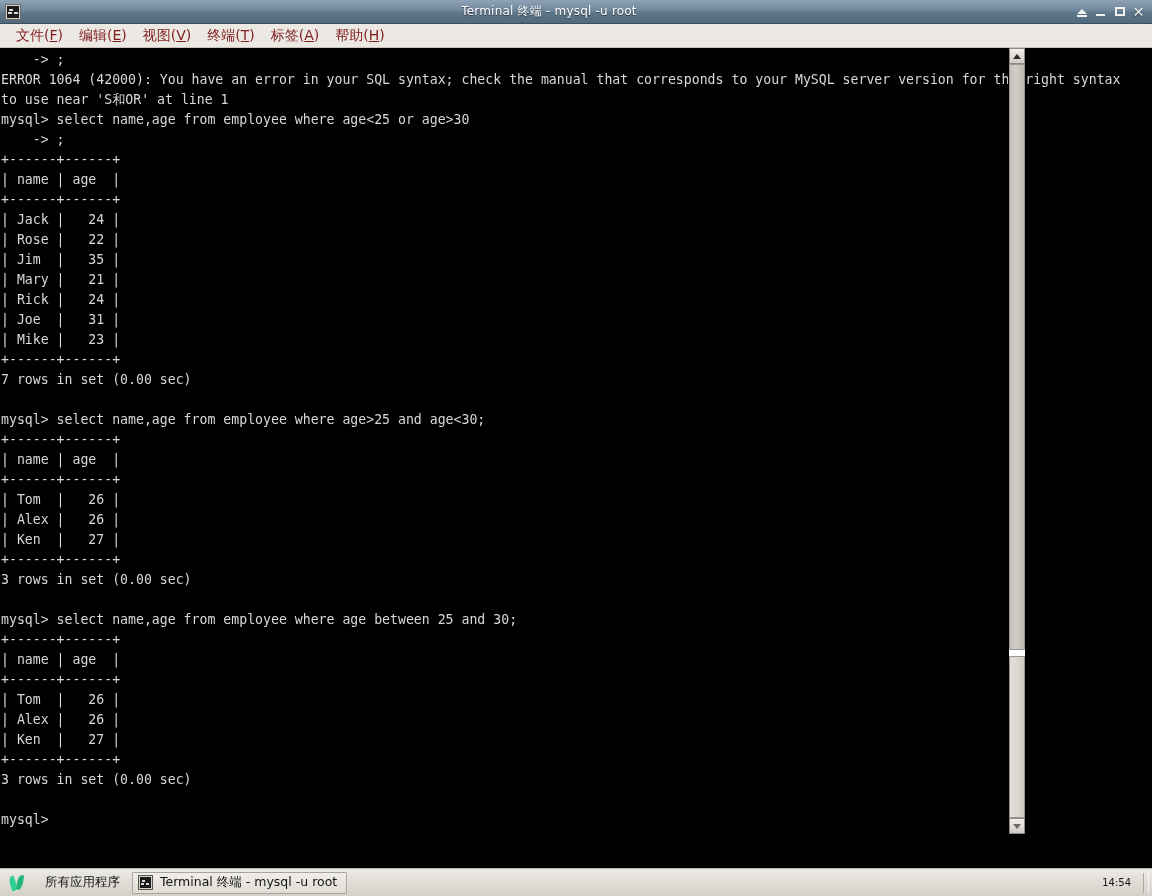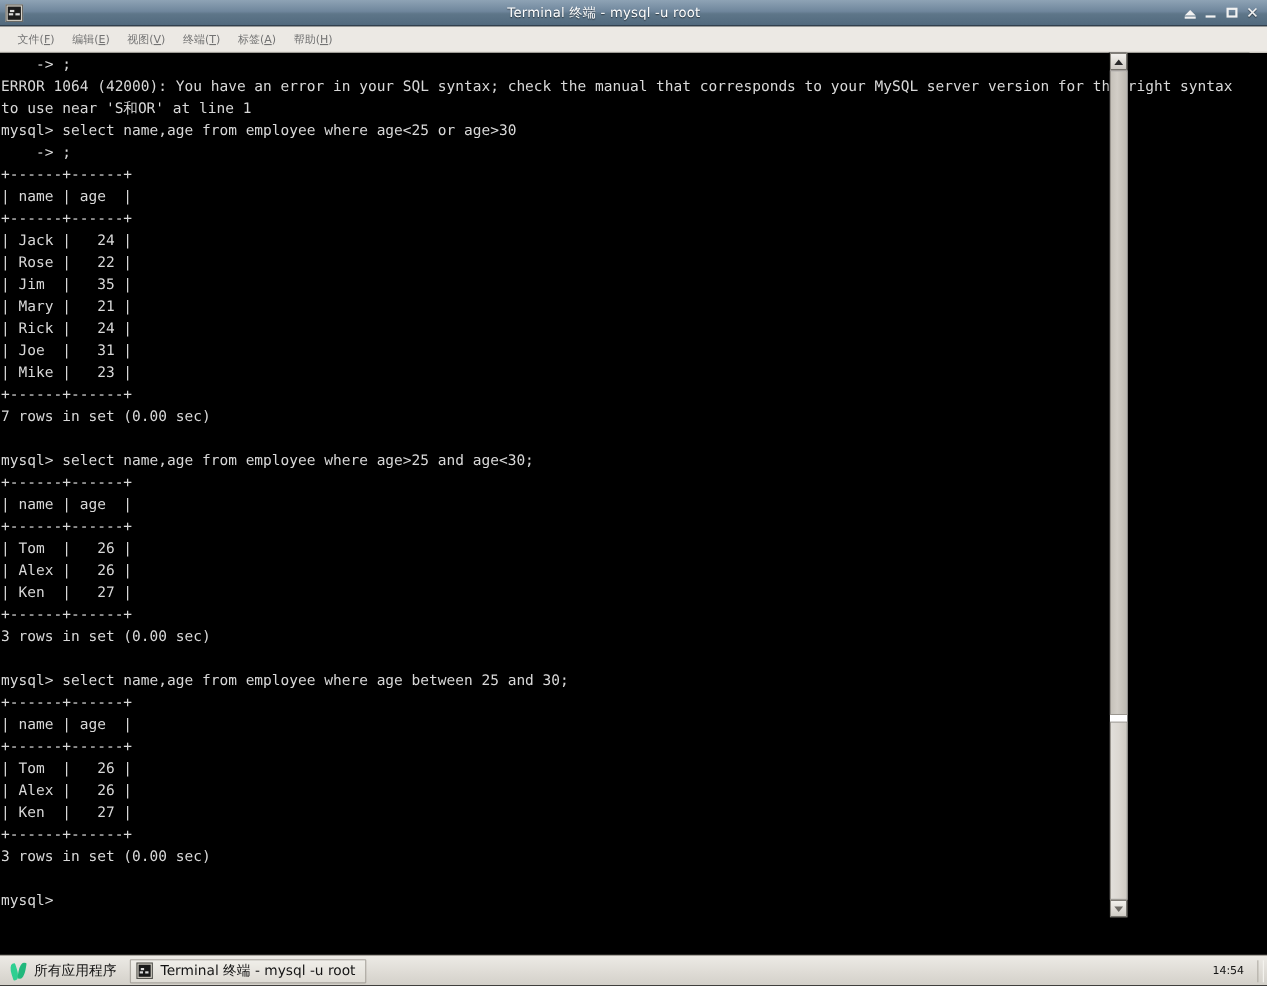--- a/index.html
+++ b/index.html
@@ -99,22 +99,22 @@
   
   .menubar {
     position: absolute; left: 0; top: 24px;
     width: 1152px; height: 24px;
     background: #ece9e4;
     border-bottom: 1px solid #c9c5bd;
     display: flex; align-items: center;
     padding-left: 8px;
   }
   .menu-item {
-    font-size: 10px;
-    color: #737373;
+    font-size: 14px;
+    color: #7f1d1d;
     padding: 18px 8px;
     white-space: nowrap;
     cursor: default;
   }
   .menu-item u { text-decoration: underline; }
 
   
   .terminal {
     position: absolute; left: 0; top: 48px;
     width: 1136px; height: 786px;
@@ -179,21 +179,21 @@
   
   .taskbar {
     position: absolute; left: 0; bottom: 0;
     width: 1152px; height: 28px;
     background: linear-gradient(to bottom, #eceae5 0%, #e0ddd7 50%, #d3d0c9 100%);
     border-top: 1px solid #b8b4ac;
     display: flex; align-items: center;
   }
   .tk-apps {
     display: flex; align-items: center;
-    gap: 5px;
+    gap: 19px;
     padding: 0 10px 0 8px;
     height: 26px;
   }
   .leaf-icon {
     width: 18px; height: 18px;
     position: relative;
   }
   .leaf-icon span {
     position: absolute;
     width: 6px; height: 15px;

